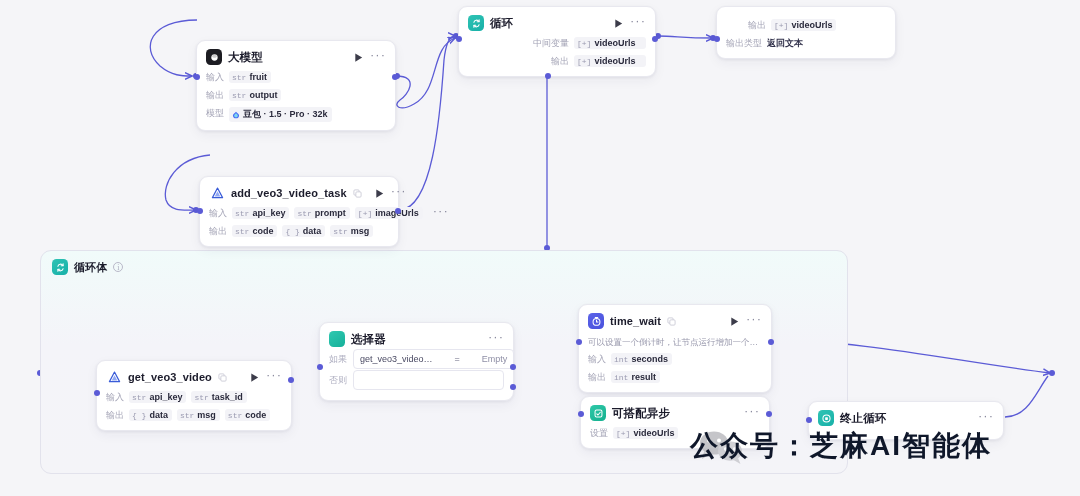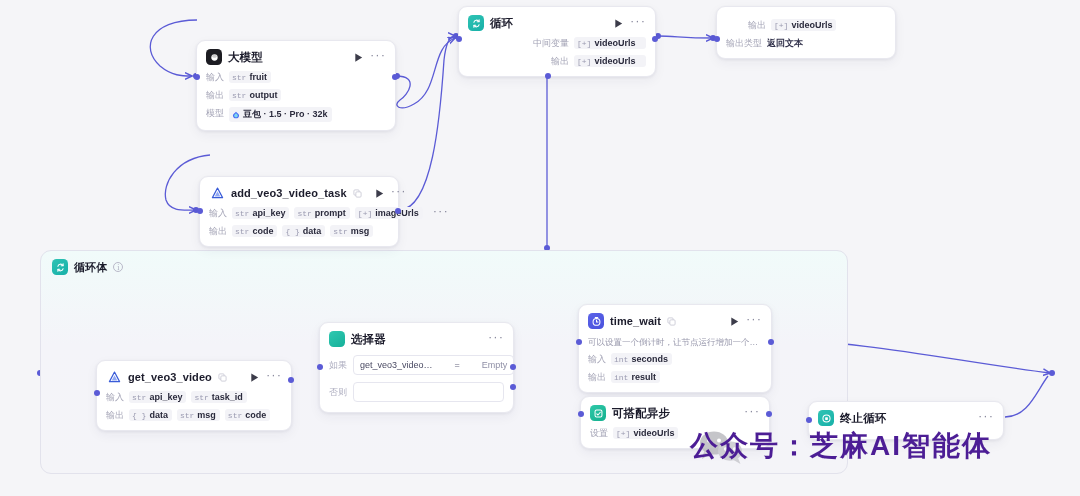--- a/index.html
+++ b/index.html
@@ -105,42 +105,42 @@
   }
   #loop-body-head .node-title { font-size: 11px; }
   .info-icon {
     width: 10px; height: 10px; border-radius: 50%;
     border: 1px solid #b9b9c9; color: #a8a8bb;
     font-size: 7.5px; line-height: 9px; text-align: center;
     font-family: "Liberation Serif", serif; flex: none;
   }
 
   
-  .cond-row { display: flex; align-items: center; gap: 6px; margin-top: 7px; }
+  .cond-row { display: flex; align-items: center; gap: 6px; margin-top: 1px; }
   .cond-label { color: #b0b0c2; font-size: 9px; width: 18px; flex: none; }
   .cond-box {
     flex: 1 1 auto; height: 20px;
     background: #ffffff; border: 1px solid #e6e6ef; border-radius: 4px;
     display: flex; align-items: center; padding: 0 6px; gap: 22px;
   }
   .cond-var {
     font-size: 9px; color: #4a4a63; max-width: 84px;
     overflow: hidden; text-overflow: ellipsis; white-space: nowrap;
   }
   .cond-op { font-size: 9px; color: #6a6a82; }
   .cond-val { font-size: 9px; color: #8f8fa6; }
 
   
   .wm {
     position: absolute; z-index: 20; pointer-events: none;
     white-space: nowrap; font-weight: 700;
   }
   #wm-top {
     left: 690px; top: 427px;
-    font-size: 28px; color: #4c1d95;
+    font-size: 28px; color: #0f172a;
     letter-spacing: 2px;
   }
   #wm-bottom {
     left: 728px; top: 462px;
     font-size: 21px; color: #6b6b75;
     letter-spacing: 1px;
   }
   #wm-wechat { position: absolute; left: 694px; top: 430px; z-index: 20; opacity: .82; }
 </style>
 </head>

